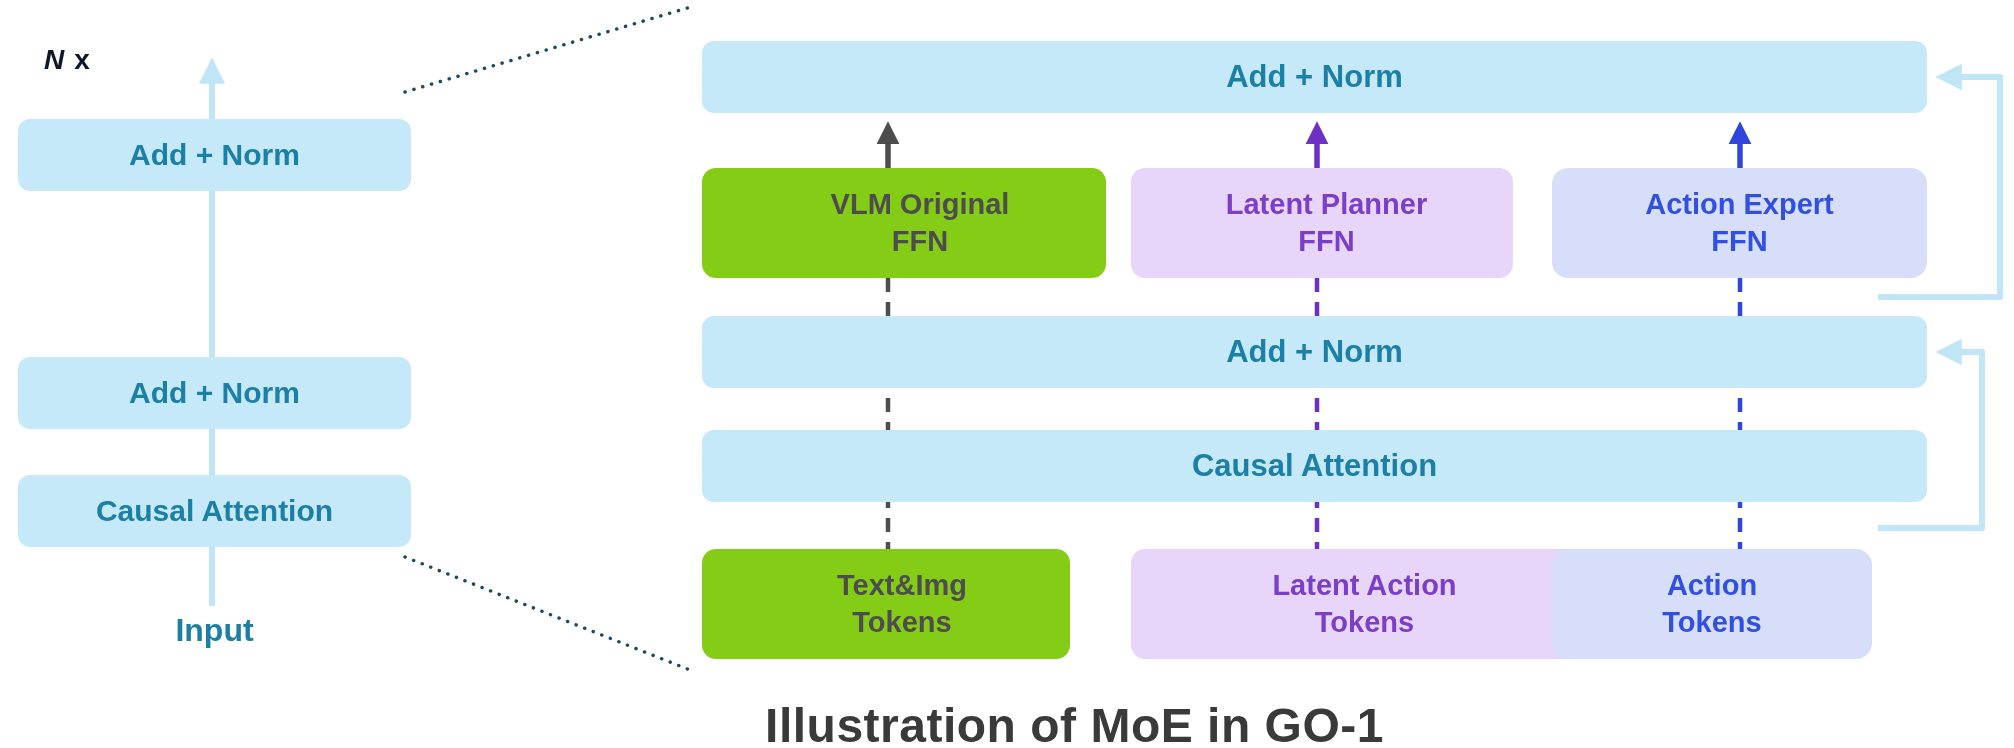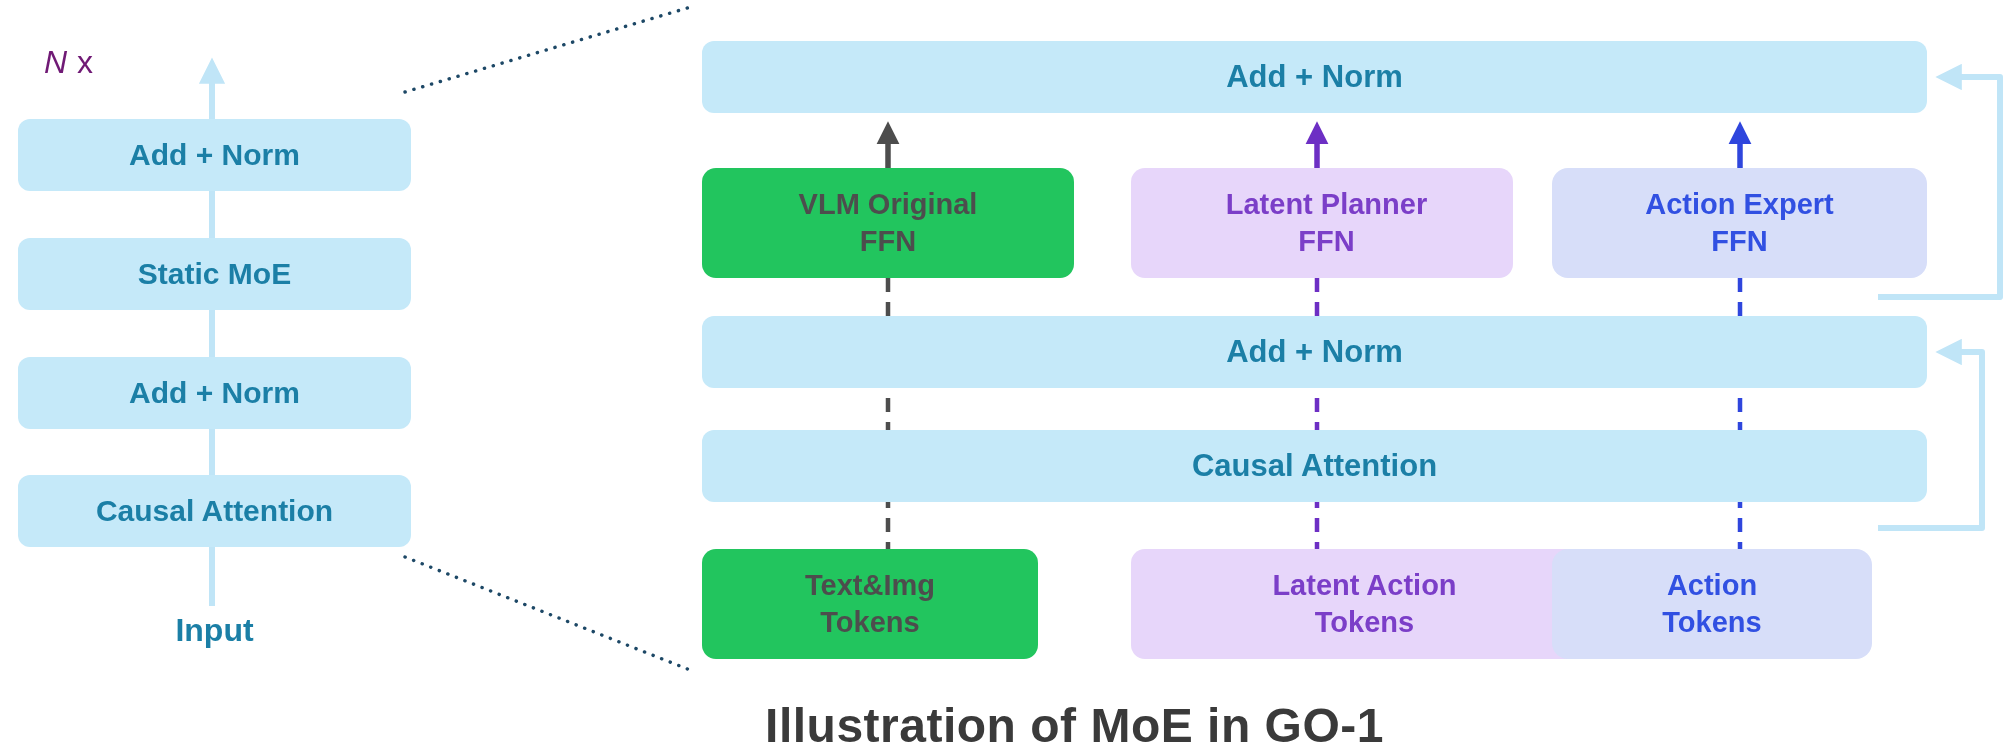--- a/index.html
+++ b/index.html
@@ -9,21 +9,21 @@
     height: 748px;
     background: #ffffff;
     font-family: "Liberation Sans", sans-serif;
     overflow: hidden;
   }
   svg.wires { position: absolute; left: 0; top: 0; z-index: 1; }
 
   
   .nx {
     position: absolute; left: 44px; top: 44px; z-index: 2;
-    font-size: 32px; font-weight: 400; color: #701a75;
+    font-size: 28px; font-weight: 700; color: #0f172a;
   }
   .nx .nit { font-style: italic; margin-right: 10px; }
 
   .left-box {
     position: absolute; left: 18px; width: 393px; height: 72px; z-index: 2;
     background: #c5e9f9; border-radius: 12px;
     display: flex; align-items: center; justify-content: center;
     font-size: 30px; font-weight: 700; color: #1b7fa6;
   }
   .input-label {
@@ -38,21 +38,21 @@
     display: flex; align-items: center; justify-content: center;
     font-size: 31px; font-weight: 700; color: #1b7fa6;
   }
   .small-box {
     position: absolute; height: 110px; z-index: 2;
     border-radius: 14px;
     display: flex; align-items: center; justify-content: center;
     text-align: center; white-space: pre-line;
     font-size: 29px; font-weight: 700; line-height: 37px;
   }
-  .fill-gray   { background: #22c55e; color: #4d4d4d; }
+  .fill-gray   { background: #84cc16; color: #4d4d4d; padding-left: 32px; }
   .fill-purple { background: #e7d6fa; color: #7b3ec8; padding-left: 9px; }
   .fill-blue   { background: #d7def9; color: #3150e2; border-radius: 16px; }
 
   .caption {
     position: absolute; left: 702px; top: 698px; width: 745px; z-index: 2;
     text-align: center; font-size: 48px; font-weight: 700; color: #3a3a3a;
     letter-spacing: 0.5px;
   }
 </style>
 </head>
@@ -91,21 +91,20 @@
 
     <path d="M 1878 528 L 1982 528 L 1982 352 L 1942 352" fill="none" stroke="#c0e5f7" stroke-width="6" stroke-linejoin="round" marker-end="url(#m-lb)"></path>
     <path d="M 1878 297 L 2000 297 L 2000 77 L 1942 77" fill="none" stroke="#c0e5f7" stroke-width="6" stroke-linejoin="round" marker-end="url(#m-lb)"></path>
   </svg>
 
   <div class="nx">
     <span class="nit">N</span><span>x</span>
   </div>
 
   <div class="left-box" style="top:119px">Add + Norm</div>
-  <div class="left-box" style="top:238px">Static MoE</div>
   <div class="left-box" style="top:357px">Add + Norm</div>
   <div class="left-box" style="top:475px">Causal Attention</div>
 
   <div class="input-label">Input</div>
 
   <div class="layer" style="top:41px">Add + Norm</div>
 
   <div class="small-box fill-gray" style="left:702px;top:168px;width:372px">VLM Original
 FFN</div>
   <div class="small-box fill-purple" style="left:1131px;top:168px;width:373px">Latent Planner

